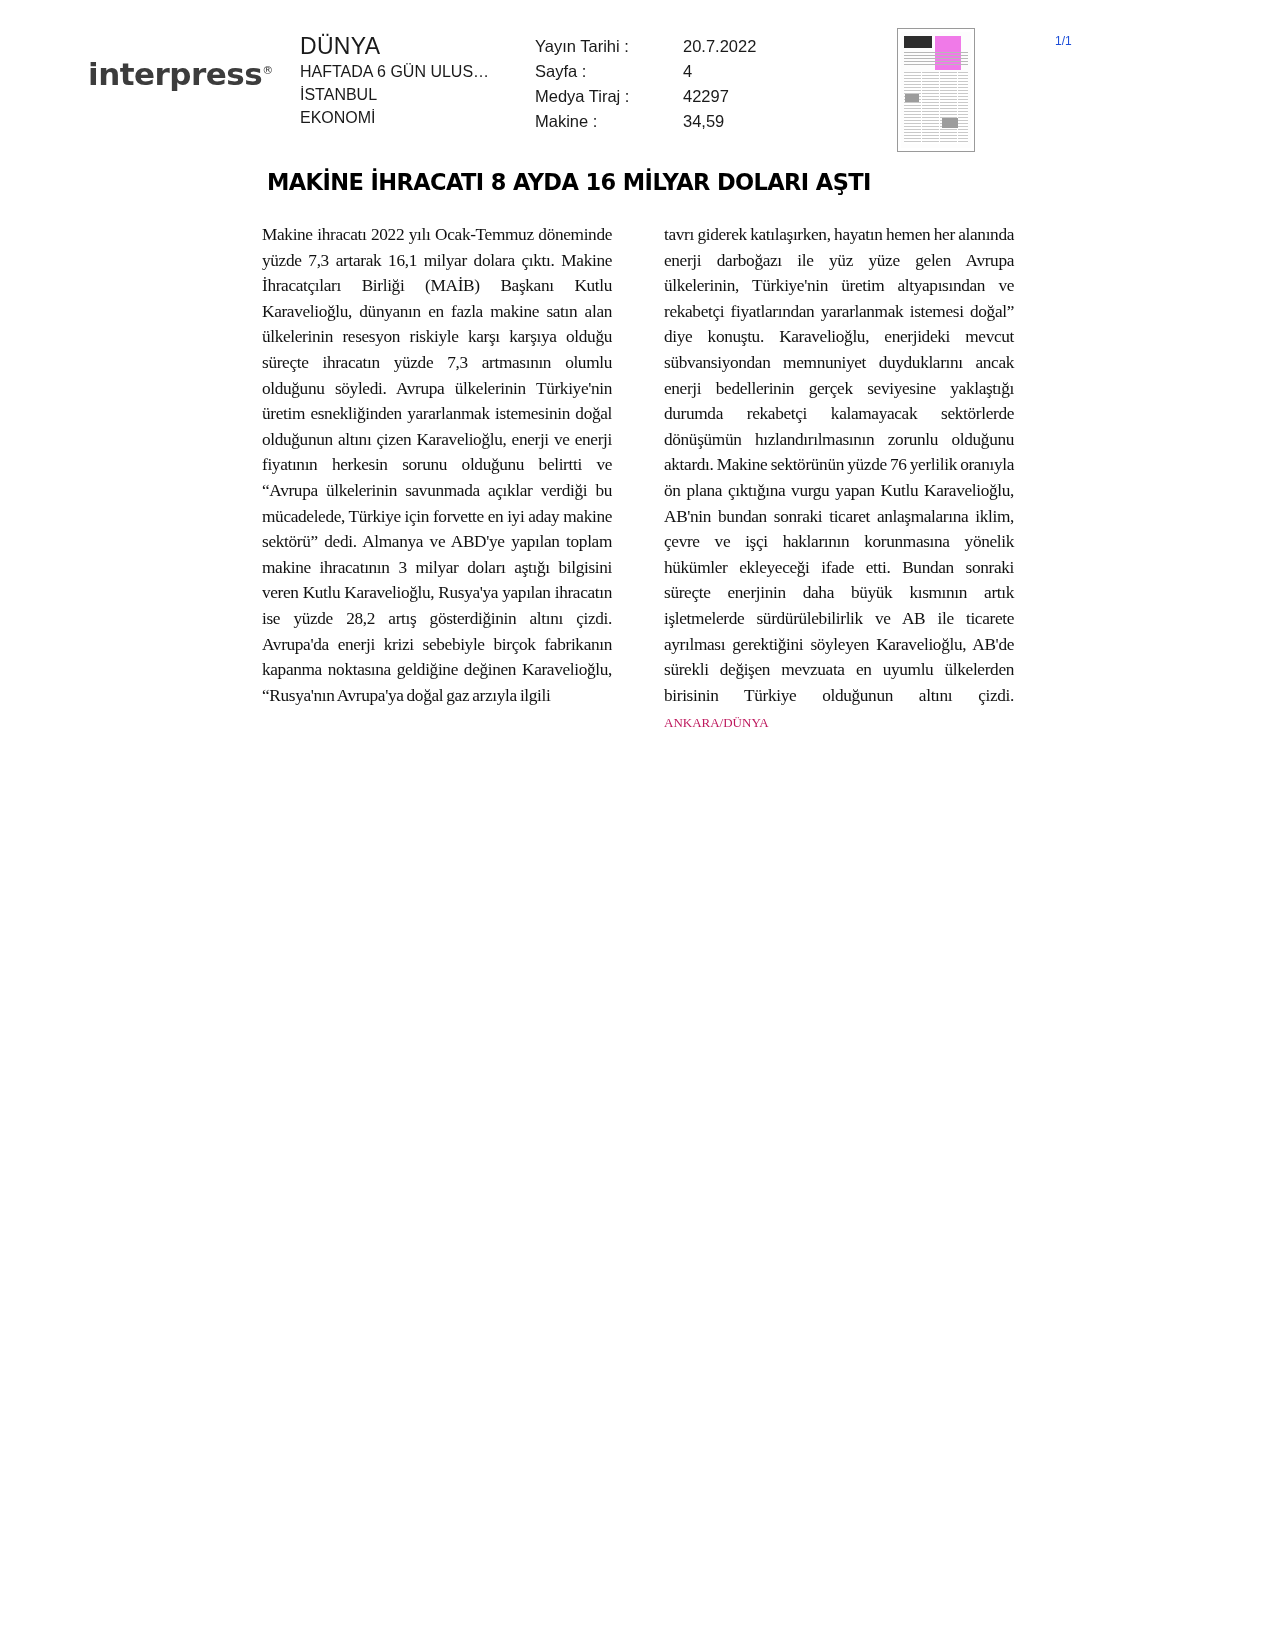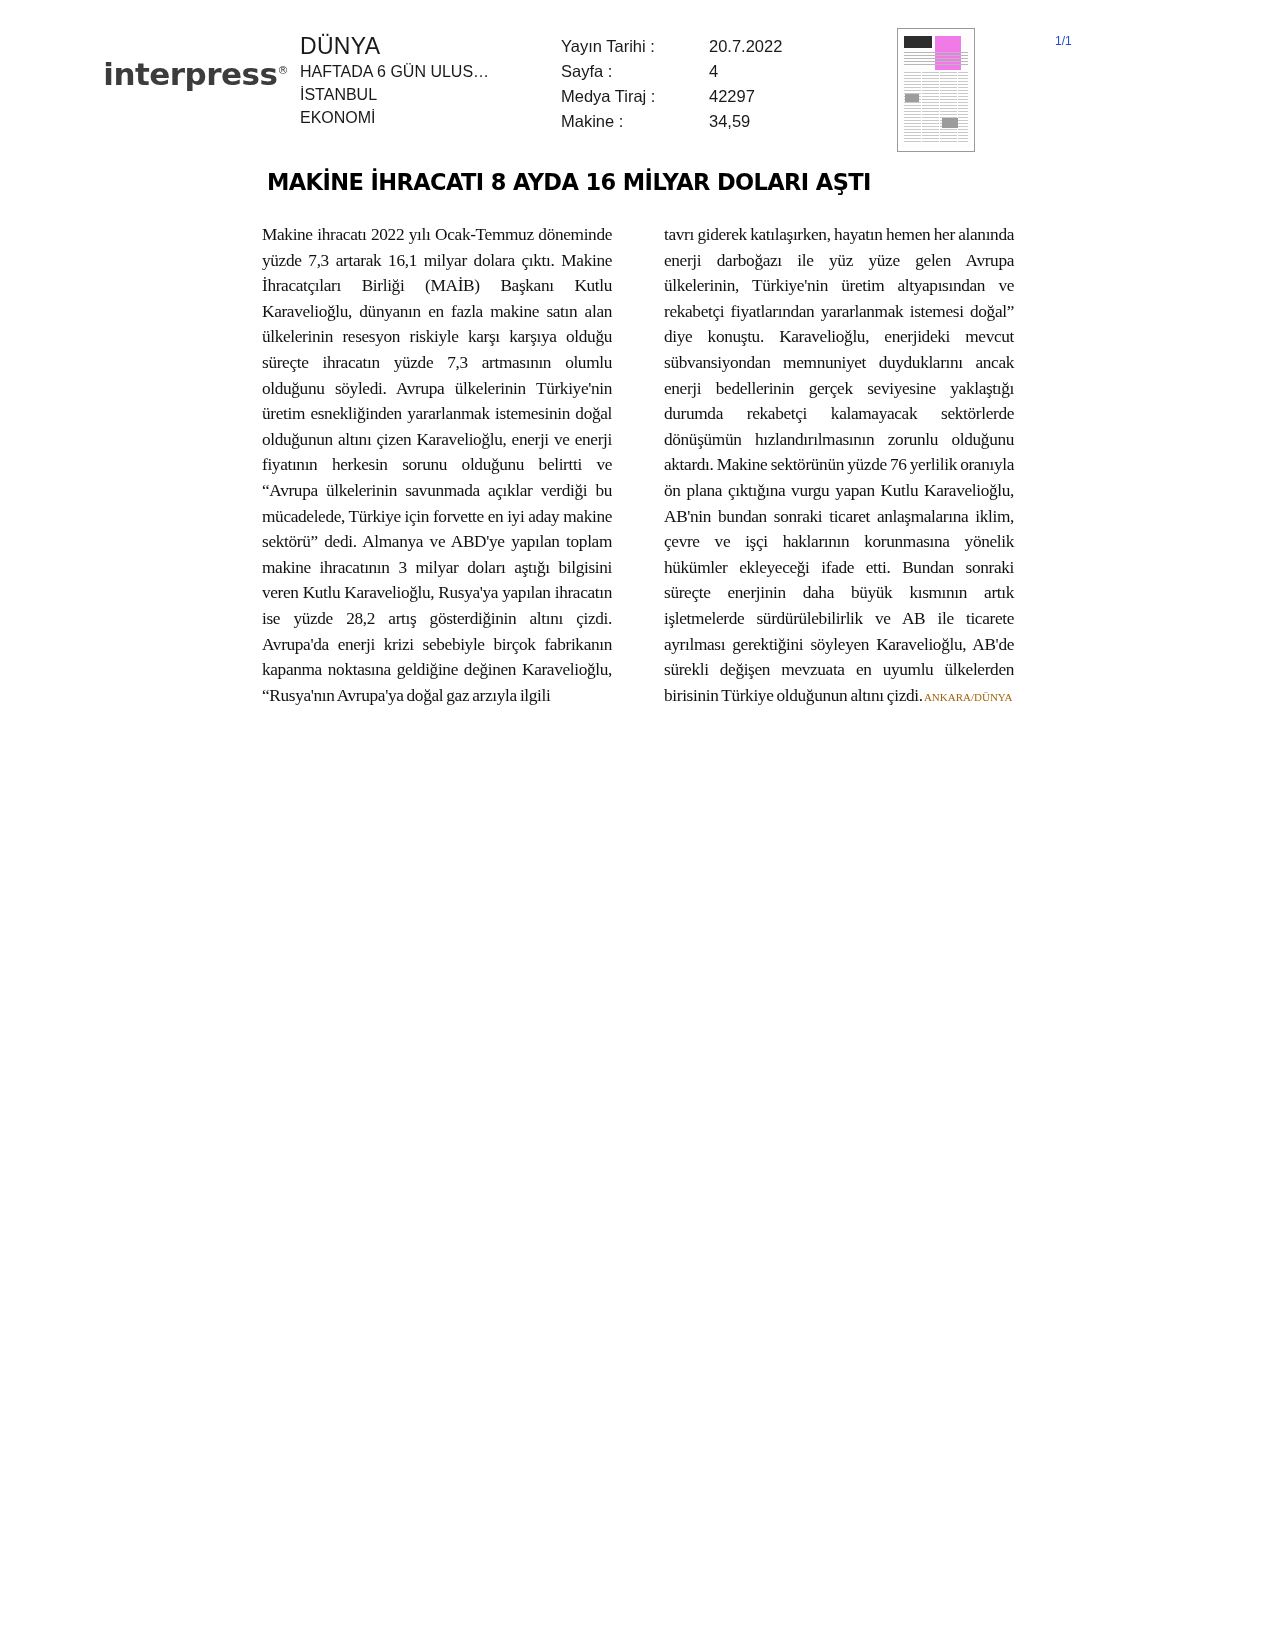--- a/index.html
+++ b/index.html
@@ -30,21 +30,20 @@
     left: 88px;
     top: 30px;
     width: 200px;
     height: 34px;
     font-family: "DejaVu Sans", sans-serif;
     font-weight: 700;
     font-size: 31px;
     letter-spacing: -0.5px;
     color: #3c3c3c;
     line-height: 34px;
-    text-align: right;
   }
   .brand .reg {
     font-size: 11px;
     vertical-align: super;
     font-weight: 400;
   }
 
   .pub-block {
     position: absolute;
     left: 300px;
@@ -70,21 +69,20 @@
     left: 535px;
     top: 10px;
     width: 300px;
     font-family: "Liberation Sans", sans-serif;
     font-size: 16.5px;
     color: #1a1a1a;
   }
   .meta-row {
     display: flex;
     line-height: 25px;
-    margin-left: 26px;
   }
   .meta-label { width: 148px; }
   .meta-value { flex: 1; }
 
   .thumb {
     position: absolute;
     left: 897px;
     top: 4px;
     width: 76px;
     height: 122px;
@@ -183,23 +181,23 @@
     font-size: 17.3px;
     line-height: 25.6px;
     color: #111111;
     text-align: justify;
     letter-spacing: -0.35px;
     word-spacing: -0.9px;
     hyphens: none;
   }
   .col p { margin: 4px; }
   .source {
-    font-size: 11px;
+    font-size: 13px;
     letter-spacing: 0;
-    color: #a16207;
+    color: #be185d;
   }
 </style>
 </head>
 <body>
 
 <div class="clip-header">
 
   <div class="brand">
     <span>interpress</span><span class="reg">®</span>
   </div>

